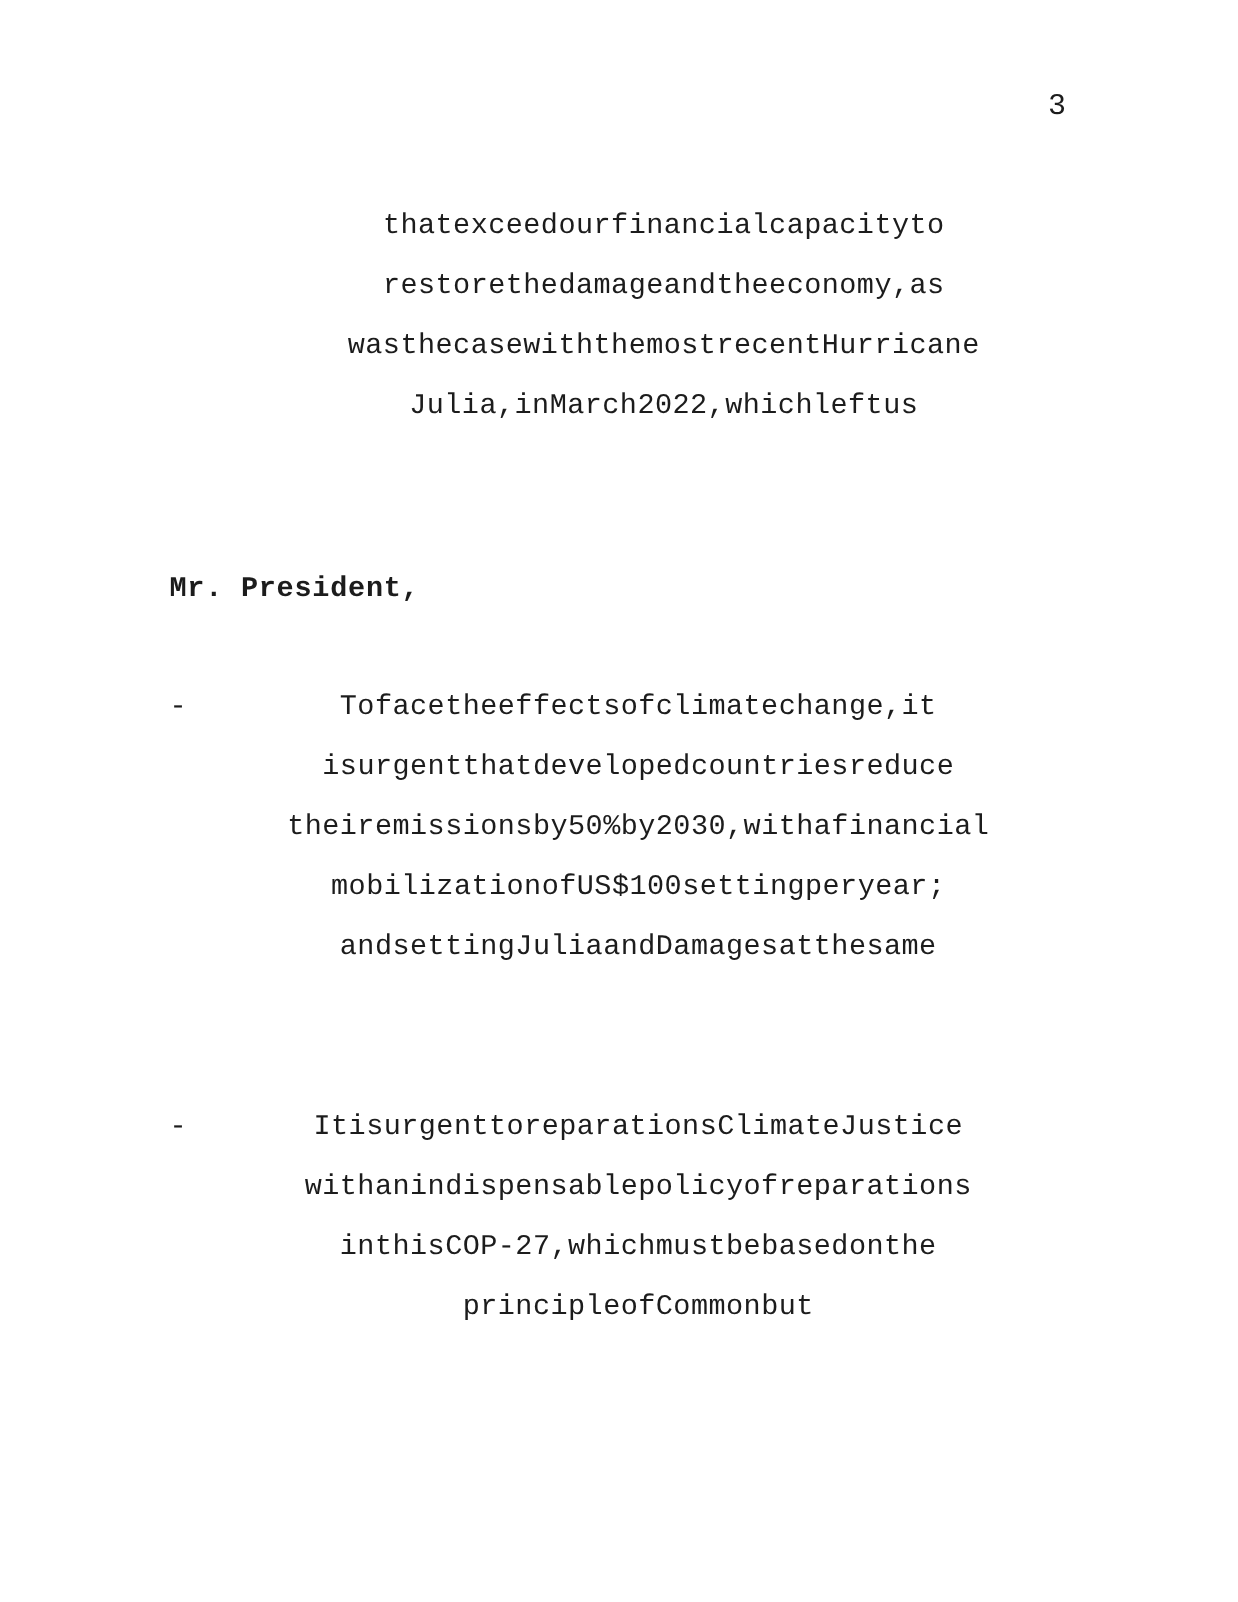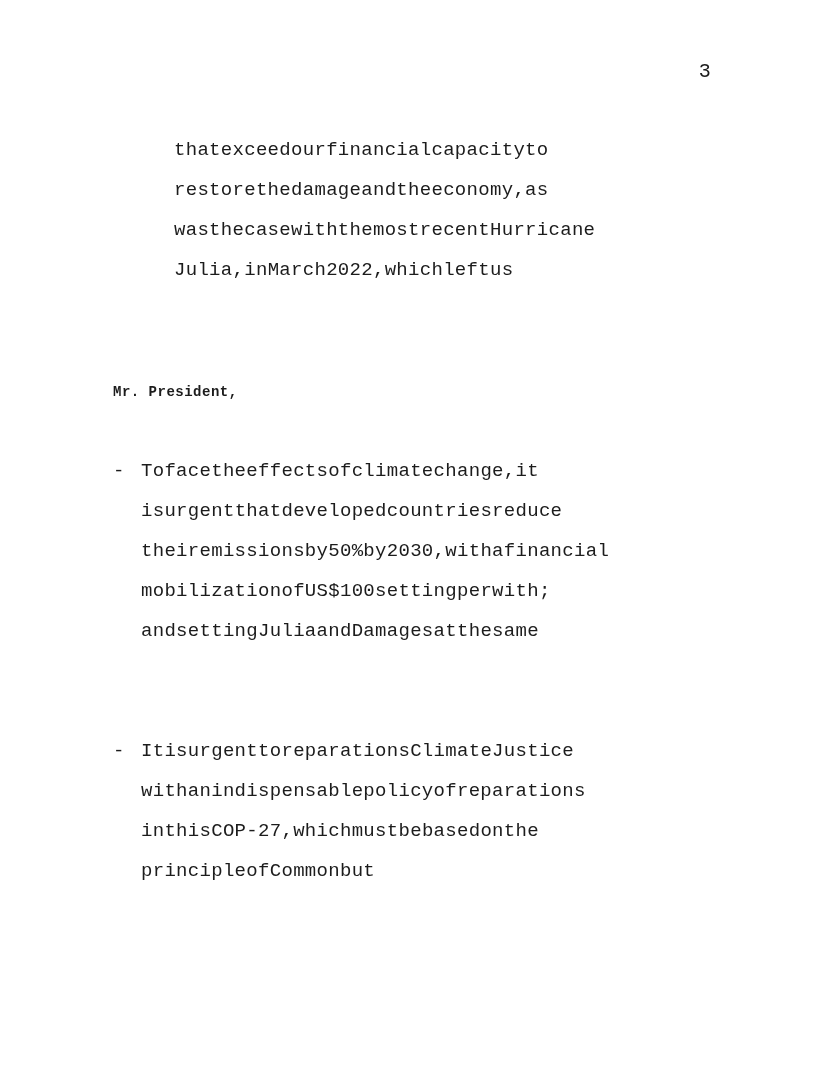--- a/index.html
+++ b/index.html
@@ -32,21 +32,21 @@
     left: 174px;
     top: 130px;
     width: 537px;
   }
   .heading {
     position: absolute;
     left: 113px;
     top: 372px;
     height: 40px;
     line-height: 40px;
-    font-size: 14px;
+    font-size: 19px;
     font-weight: bold;
     letter-spacing: 0.5px;
     white-space: nowrap;
   }
   .bullet {
     position: absolute;
     left: 113px;
     width: 597px;
     font-size: 19px;
   }
@@ -62,21 +62,21 @@
   }
   .bullet .btext {
     margin-left: 28px;
     width: 569px;
   }
   .line {
     height: 40px;
   }
   .line.just {
     display: flex;
-    justify-content: flex-start;
+    justify-content: center;
     align-items: center;
   }
   .line.just span {
     white-space: pre;
   }
   .line.last {
     line-height: 40px;
     white-space: nowrap;
     word-spacing: 12px;
   }
@@ -160,21 +160,21 @@
           <span>with</span>
           <span>a</span>
           <span>financial</span>
         </div>
         <div class="line just">
           <span>mobilization</span>
           <span>of</span>
           <span>US$100</span>
           <span>setting</span>
           <span>per</span>
-          <span>with;</span>
+          <span>year;</span>
         </div>
         <div class="line just">
           <span>and</span>
           <span>setting</span>
           <span>Julia</span>
           <span>and</span>
           <span>Damages</span>
           <span>at</span>
           <span>the</span>
           <span>same</span>

